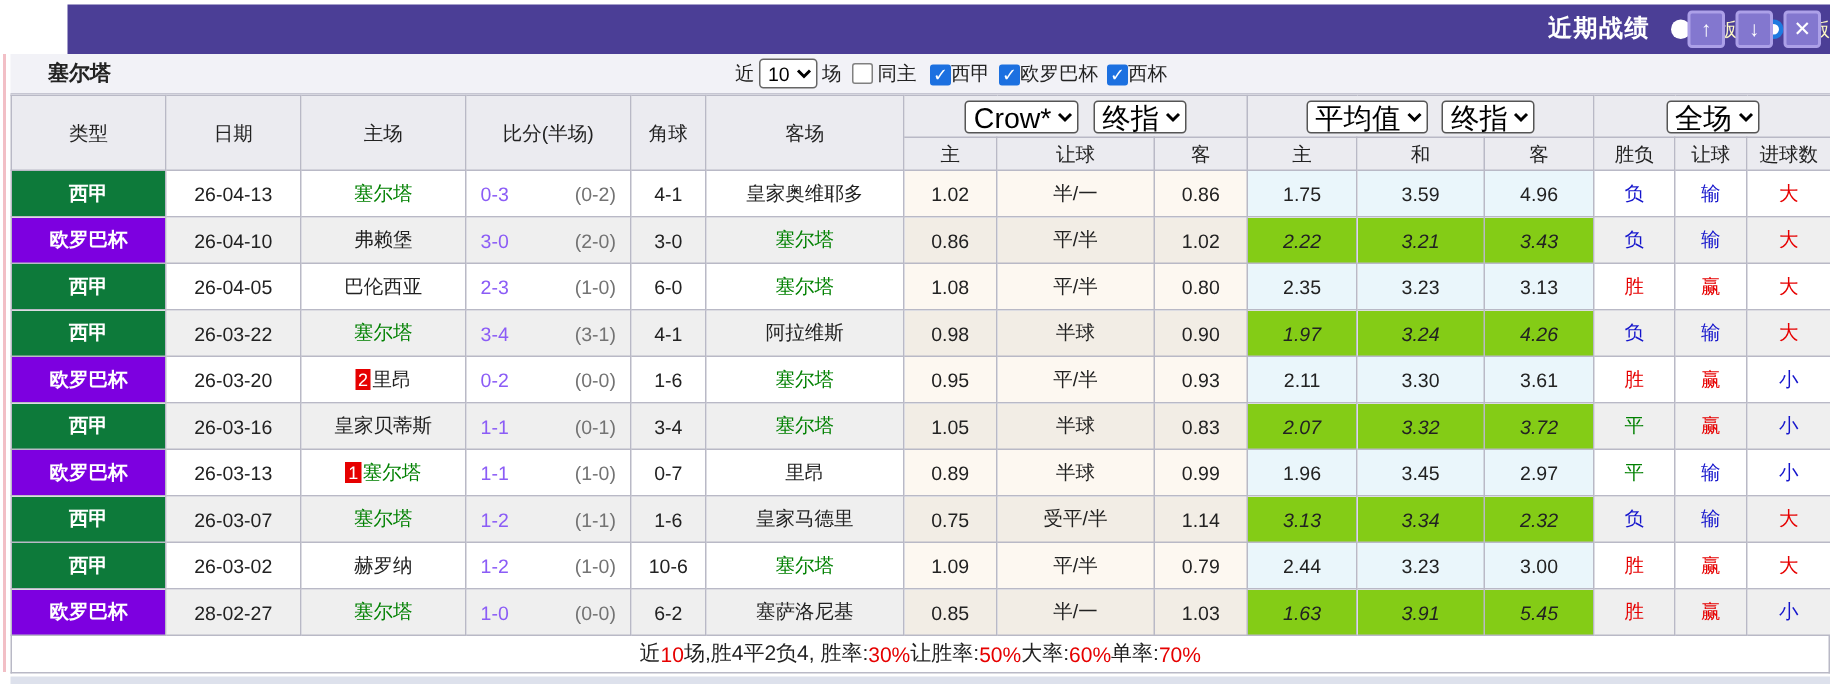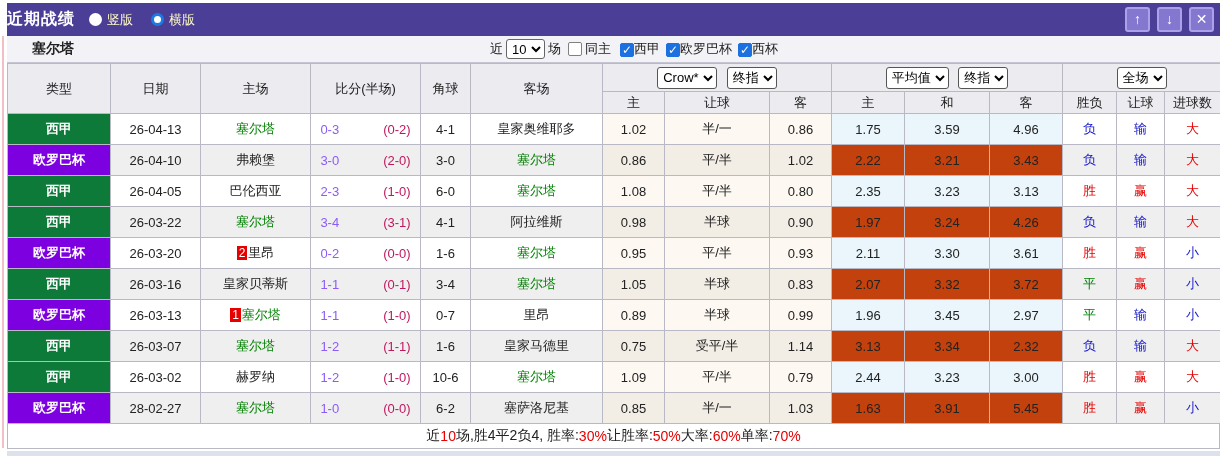--- a/index.html
+++ b/index.html
@@ -3,21 +3,21 @@
 <meta charset="utf-8">
 <style>
   * { box-sizing: border-box; margin: 0; padding: 0; }
   html,body { width:1220px; height:456px; background:#ffffff; overflow:hidden;
     font-family:"Liberation Sans","DejaVu Sans",sans-serif; }
   .widget { position:relative; margin:3px 0 0 7px; width:1213px; }
   .pink-edge { position:absolute; left:-5px; top:33px; width:2px; height:412px; background:#f2bfc6; }
 
   
   .titlebar { position:relative; height:33px; background:#4b3e96; display:flex;
-    align-items:center; justify-content:flex-start; }
+    align-items:center; justify-content:flex-end;margin-left:38px; }
   .titlebar .title { color:#ffffff; font-weight:bold; font-size:16px; letter-spacing:1px; }
   .radio-group { display:flex; align-items:center; margin-left:14px; gap:18px; }
   .radio-opt { display:flex; align-items:center; gap:5px; cursor:pointer; }
   .radio-opt .lbl { color:#fef9c3; font-size:13px; }
   .radio-dot { width:13px; height:13px; border-radius:50%; background:#ffffff; }
   .radio-dot.sel { width:13px; height:13px; background:#ffffff; border:3px solid #1e7ae0; }
   .win-btns { position:absolute; right:6px; top:4px; display:flex; gap:7px; }
   .win-btn { width:25px; height:25px; background:#8377cf; border:2px solid #aca0e8;
     border-radius:3px; color:#ffffff; font-size:14px; font-weight:bold; line-height:21px;
     text-align:center; cursor:pointer; }
@@ -39,31 +39,31 @@
   td,th { border:1px solid #b9b9c6; text-align:center; overflow:hidden; white-space:nowrap; }
   thead th { background:#ebebf0; font-weight:normal; font-size:13px; color:#222; }
   tr.grp th { height:28px; }
   tr.sub th { height:22px; }
   tbody td { height:31px; }
   tbody tr.odd td { background:#ffffff; }
   tbody tr.even td { background:#efefef; }
   tbody tr.odd td.c-crow { background:#fdf8f1; }
   tbody tr.even td.c-crow { background:#f2ede5; }
   tbody tr.odd td.c-avg { background:#eaf6fb; }
-  tbody tr.even td.c-avg { background:#c2410c; }
+  tbody tr.even td.c-avg { background:#84cc16;font-style:italic; }
   td.type { color:#ffffff; font-weight:bold; }
   td.type.liga { background:#0d7a3a !important; }
   td.type.europa { background:#7d00e0 !important; }
   .team { color:#008000; }
   .ft { color:#8b5cf6; }
-  .ht { color:#be185d;margin-left:44px; }
+  .ht { color:#737373;margin-left:44px; }
   .numbadge { display:inline-block; background:#e60000; color:#ffffff; font-size:12px;
     padding:0 2px; margin-right:1px; line-height:14px; }
   .res-red { color:#e60000; } .res-blue { color:#1414cc; } .res-green { color:#008000; }
-  .hsel { font-size:13px; height:22px; padding:0 1px; border:1px solid #555; border-radius:3px;
+  .hsel { font-size:19px; height:22px; padding:0 1px; border:1px solid #555; border-radius:3px;
     background:#fff; margin:0 3px; }
 
   
   .footer { height:25px; border:1px solid #b9b9c6; border-top:none; display:flex;
     align-items:center; justify-content:center; font-size:14px; color:#222; background:#fff; }
   .footer .red { color:#e60000; }
   .bottom-strip { height:9px; background:#dde1ec; margin-top:2px; }
 </style>
 </head>
 <body>

